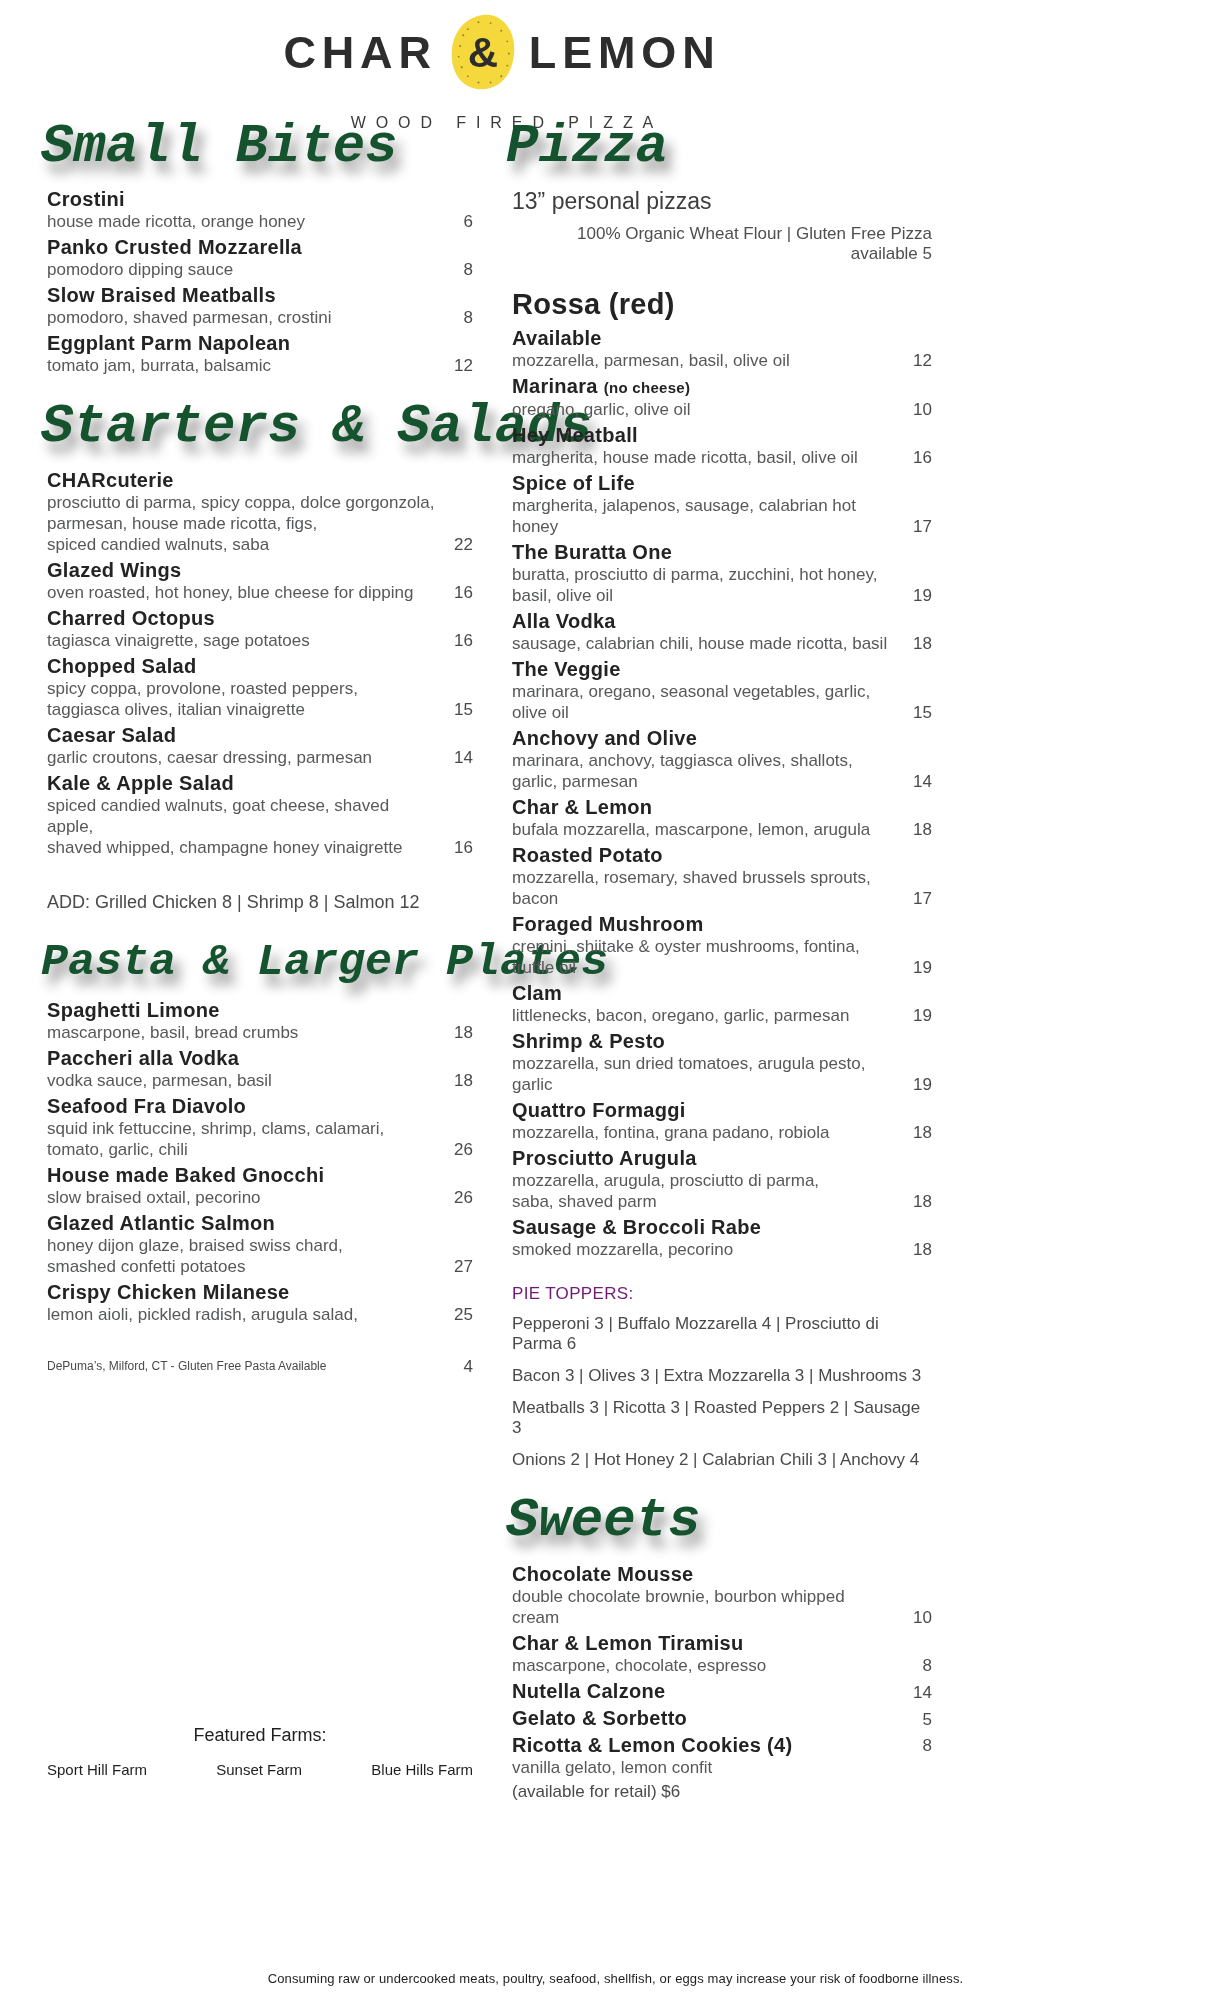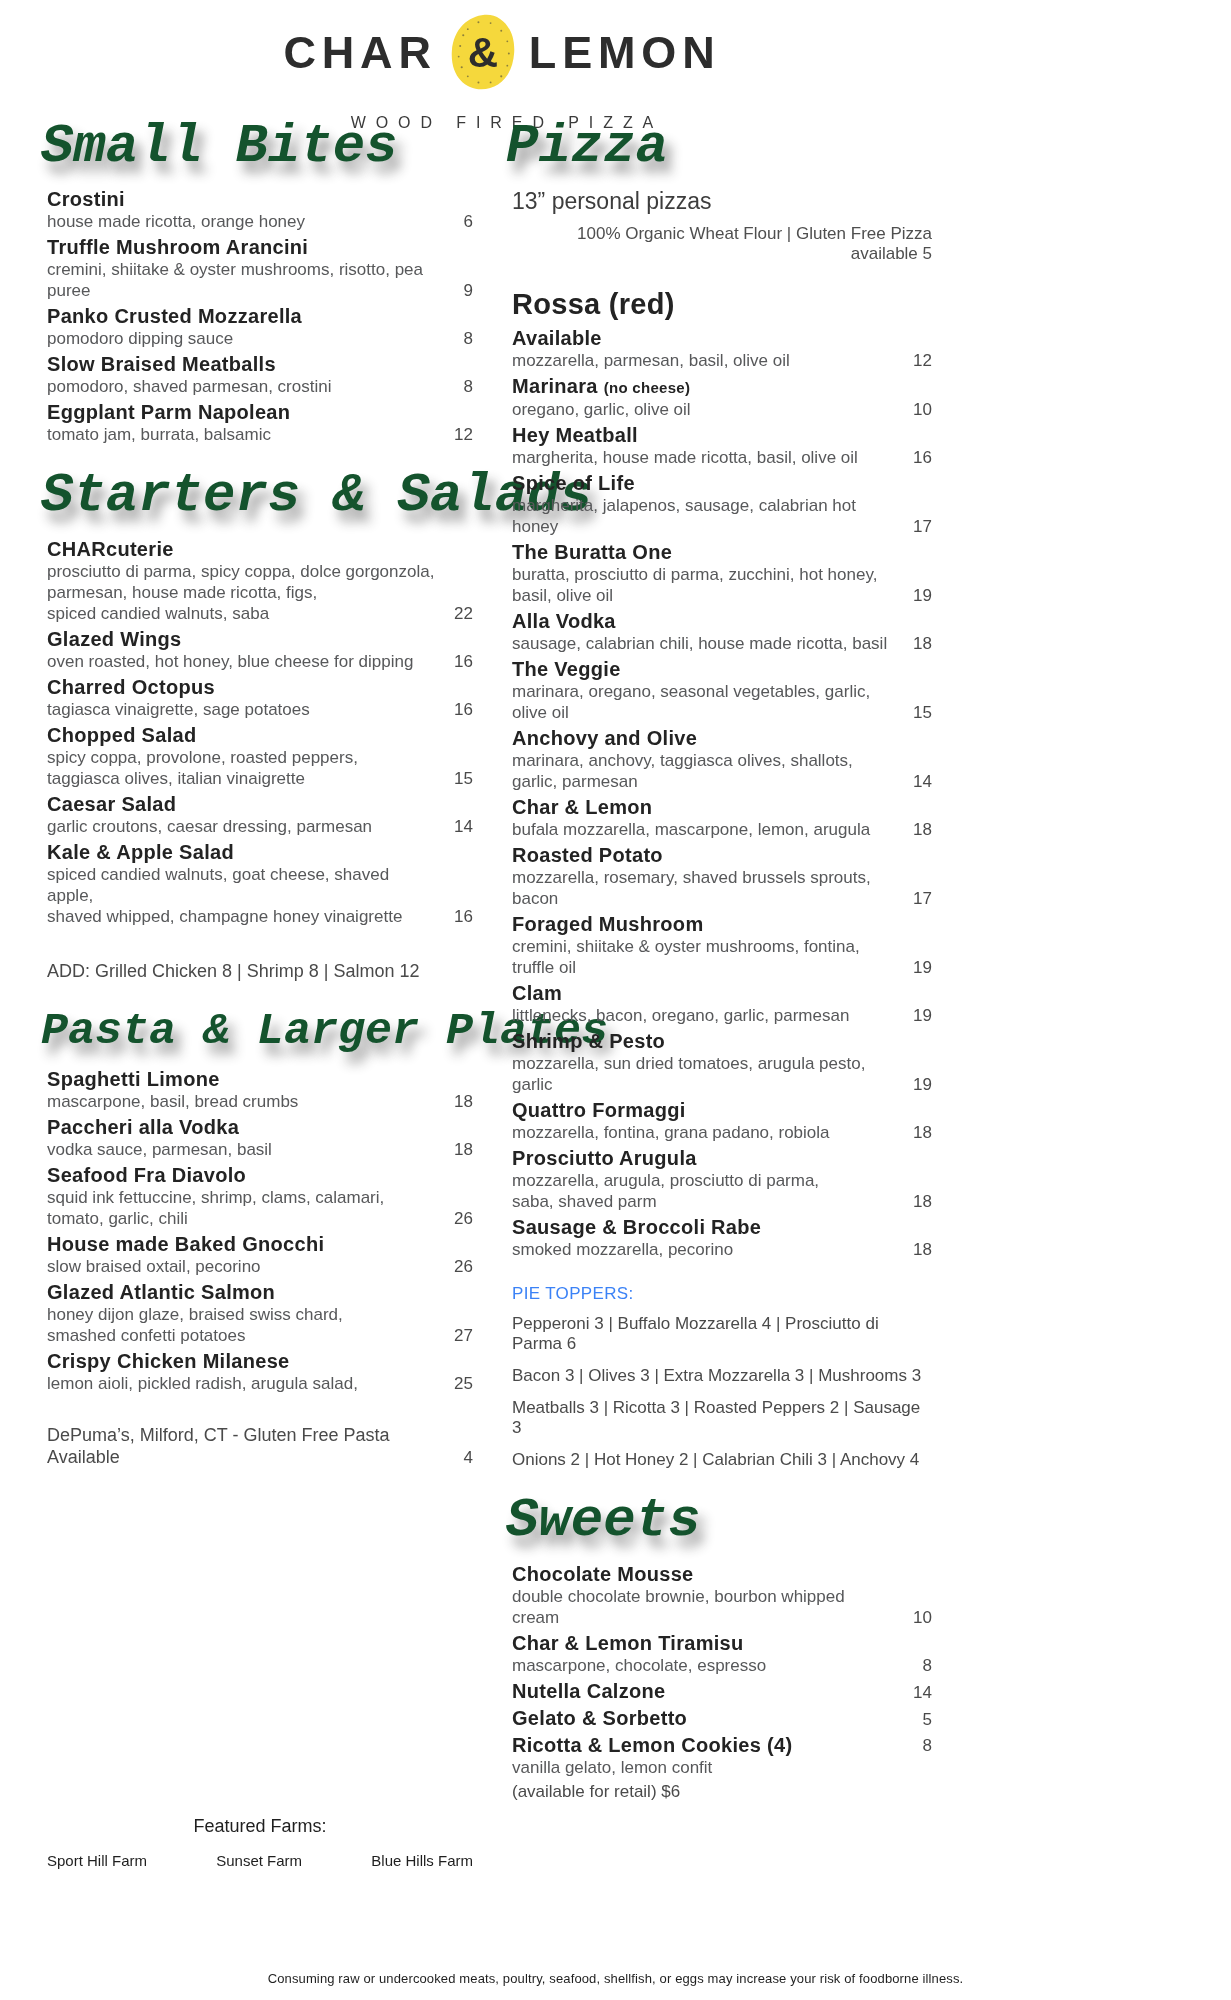--- a/index.html
+++ b/index.html
@@ -37,23 +37,23 @@
   .item-desc{font-size:17px;color:#57585a;line-height:21px;}
   .item-price{width:36px;flex:none;text-align:right;font-size:17px;color:#4a4a4a;
       align-self:flex-end;line-height:21px;}
   .item-price.top{align-self:flex-start;line-height:23px;}
 
   
   .pizza-intro-1{font-size:23px;color:#3d3d3d;margin:4px 0 9px;}
   .pizza-intro-2{font-size:17px;color:#4f4f4f;margin:0 0 24px;text-align:right;}
   .add-note{margin:34px 0 0;font-size:18px;color:#4a4a4a;}
   .item-note-row{display:flex;margin-top:30px;}
-  .item-note-text{flex:1;font-size:18px;color:#4a4a4a;line-height:22px;}
+  .item-note-text{flex:1;font-size:12px;color:#4a4a4a;line-height:22px;}
   .toppers{margin-top:24px;}
-  .toppers-title{font-size:17px;color:#3b82f6;margin-bottom:10px;letter-spacing:.02em;}
+  .toppers-title{font-size:17px;color:#701a75;margin-bottom:10px;letter-spacing:.02em;}
   .toppers-line{font-size:17px;color:#4a4a4a;margin-bottom:12px;}
   .retail-note{font-size:17px;color:#4a4a4a;margin-top:4px;}
   .farms{margin-top:348px;text-align:center;}
   .farms-title{font-size:18px;color:#1f1f1f;margin-bottom:15px;}
   .farms-row{display:flex;justify-content:space-between;gap:29px;font-size:15px;color:#1f1f1f;}
 
   .footer{position:absolute;left:0;right:0;bottom:14px;text-align:center;
       font-size:13px;color:#1f1f1f;letter-spacing:.01em;}
 </style>
 </head>
@@ -96,27 +96,20 @@
       <div class="script-header">Small Bites</div>
       <div class="menu-item">
         <div class="item-body">
           <div class="item-name"><span>Crostini</span></div>
           <div class="item-desc">house made ricotta, orange honey</div>
         </div>
         <div class="item-price">6</div>
       </div>
       <div class="menu-item">
         <div class="item-body">
-          <div class="item-name"><span>Truffle Mushroom Arancini</span></div>
-          <div class="item-desc">cremini, shiitake &amp; oyster mushrooms, risotto, pea puree</div>
-        </div>
-        <div class="item-price">9</div>
-      </div>
-      <div class="menu-item">
-        <div class="item-body">
           <div class="item-name"><span>Panko Crusted Mozzarella</span></div>
           <div class="item-desc">pomodoro dipping sauce</div>
         </div>
         <div class="item-price">8</div>
       </div>
       <div class="menu-item">
         <div class="item-body">
           <div class="item-name"><span>Slow Braised Meatballs</span></div>
           <div class="item-desc">pomodoro, shaved parmesan, crostini</div>
         </div>

